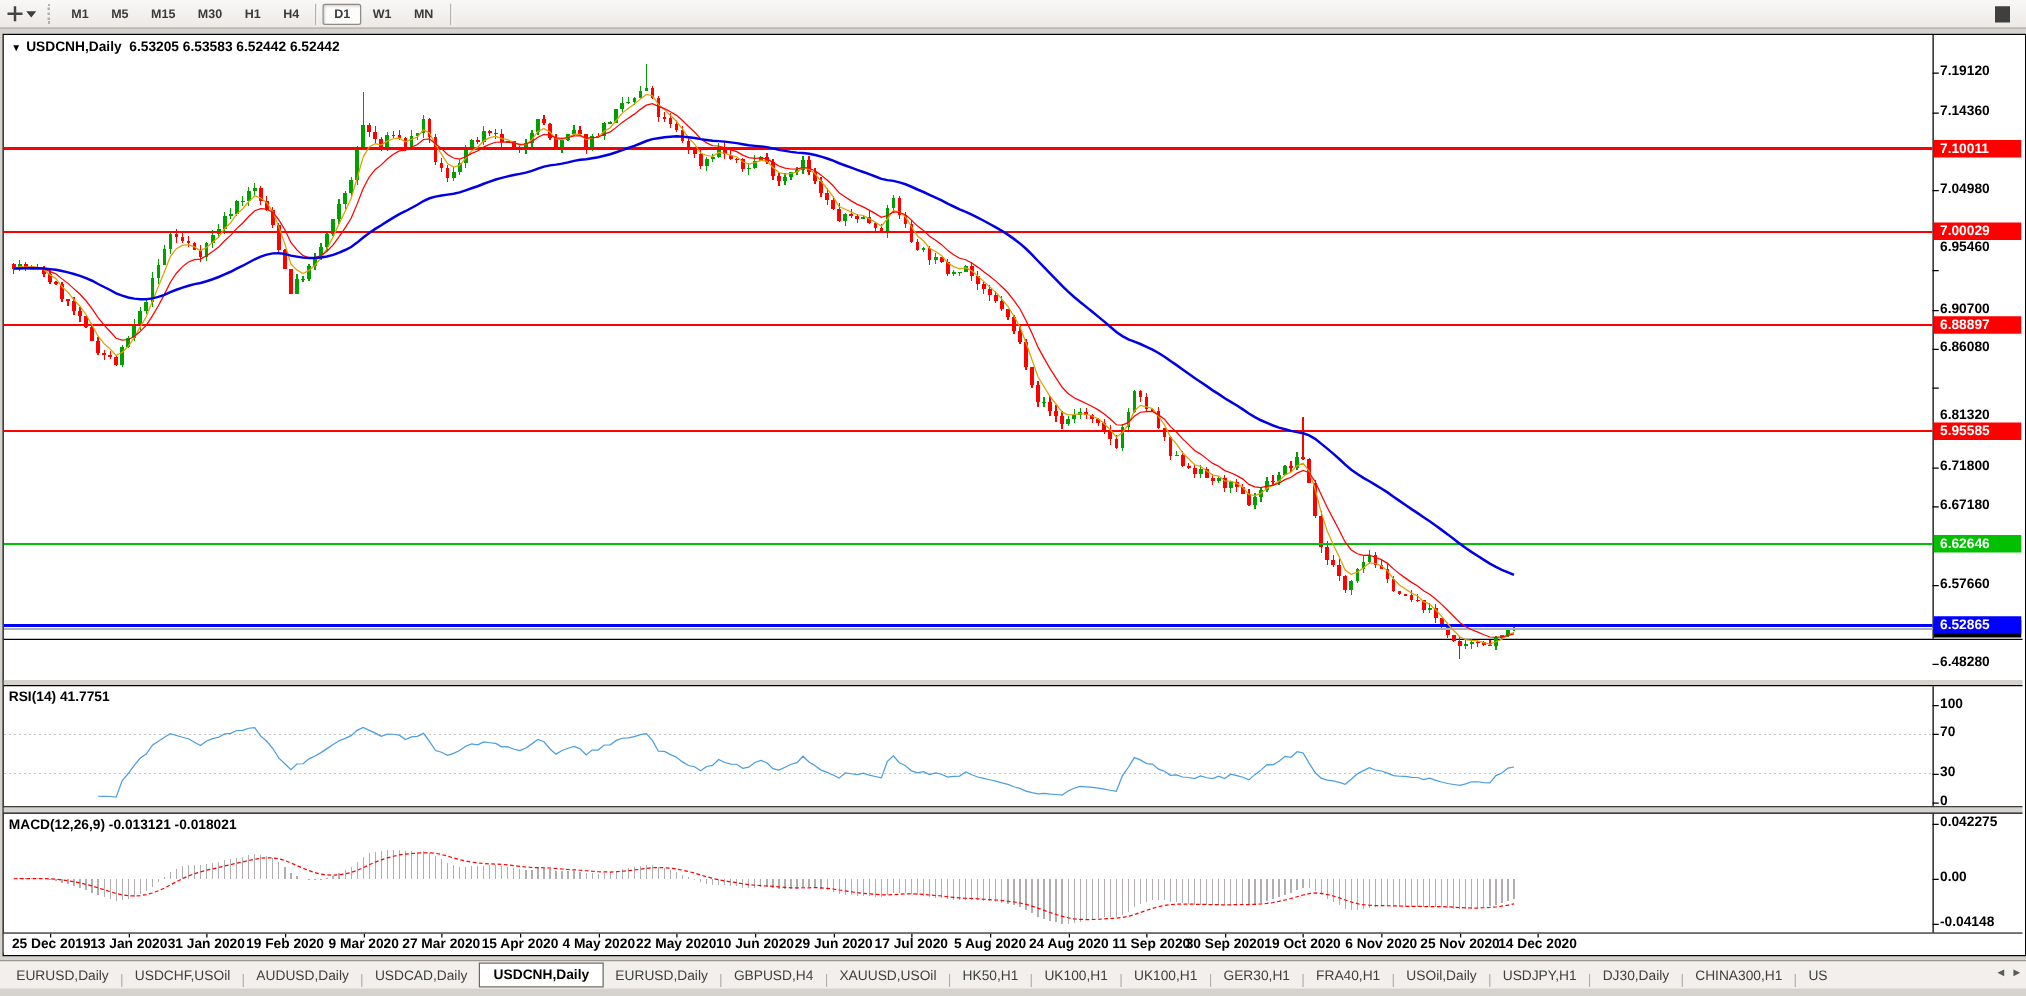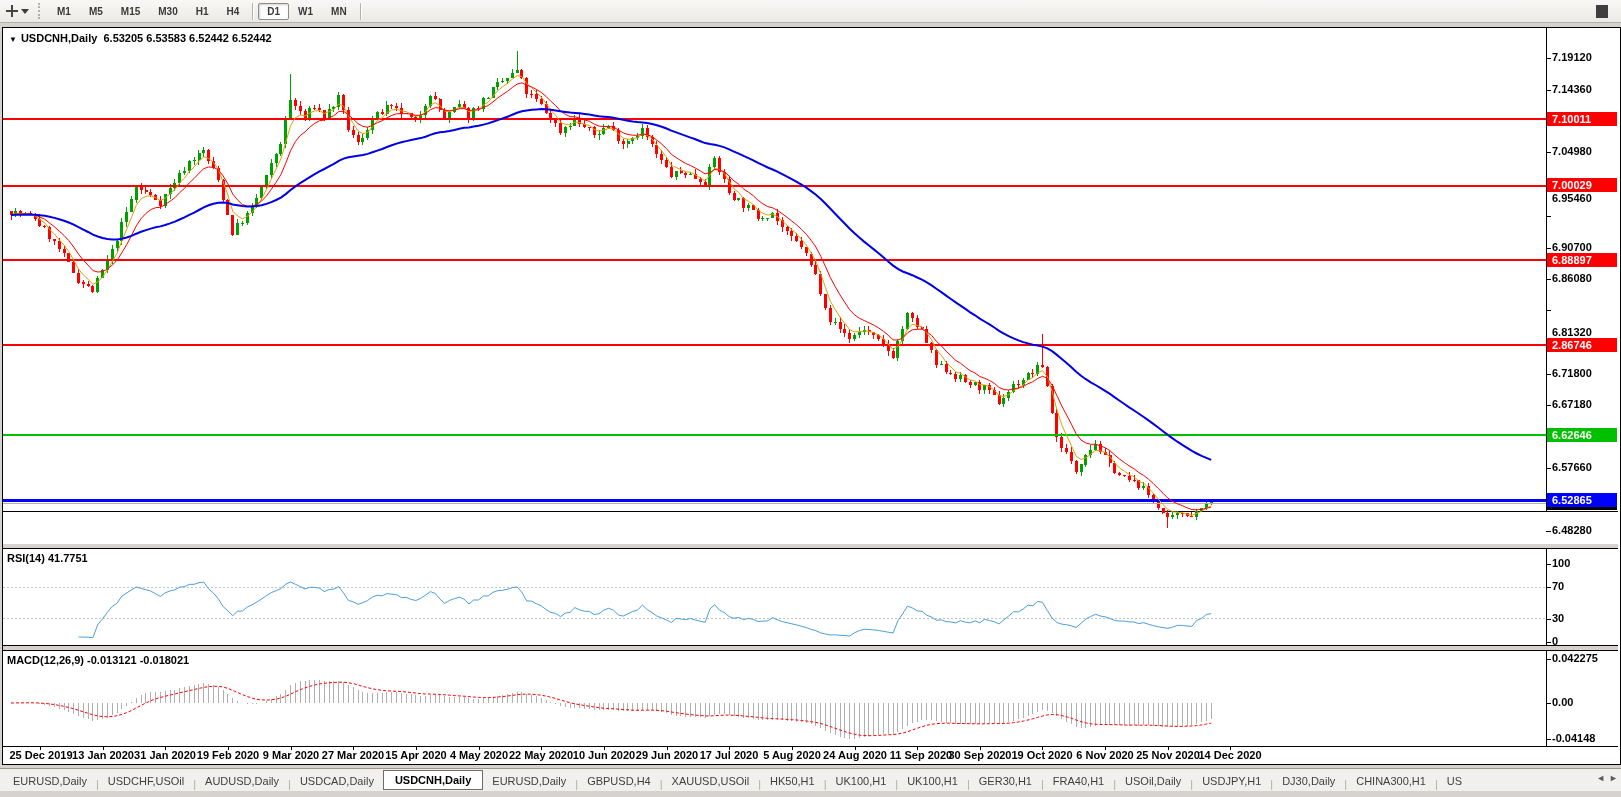--- a/index.html
+++ b/index.html
@@ -923,21 +923,21 @@
       <div class="tickmark" style="top: 377px;"></div>
       <div class="ticklab" style="top: 370px;">6.67180</div>
       <div class="tickmark" style="top: 440px;"></div>
       <div class="ticklab" style="top: 433px;">6.57660</div>
       <div class="tickmark" style="top: 503px;"></div>
       <div class="ticklab" style="top: 496px;">6.48280</div>
       <div class="pricetag" style="top: 468px; background: rgb(0, 0, 0); z-index: 9;">6.52442</div>
       <div class="pricetag" style="top: 84px; background: rgb(255, 0, 0);">7.10011</div>
       <div class="pricetag" style="top: 150px; background: rgb(255, 0, 0);">7.00029</div>
       <div class="pricetag" style="top: 225px; background: rgb(255, 0, 0);">6.88897</div>
-      <div class="pricetag" style="top: 310px; background: rgb(255, 0, 0);">2.86746</div>
+      <div class="pricetag" style="top: 310px; background: rgb(255, 0, 0);">5.95585</div>
       <div class="pricetag" style="top: 400px; background: rgb(0, 192, 0);">6.62646</div>
       <div class="pricetag" style="top: 465px; background: rgb(0, 0, 255);">6.52865</div>
       <div class="tickmark" style="top: 536px;"></div>
       <div class="ticklab" style="top: 529px;">100</div>
       <div class="tickmark" style="top: 559px;"></div>
       <div class="ticklab" style="top: 552px;">70</div>
       <div class="tickmark" style="top: 591px;"></div>
       <div class="ticklab" style="top: 584px;">30</div>
       <div class="tickmark" style="top: 614px;"></div>
       <div class="ticklab" style="top: 607px;">0</div>

